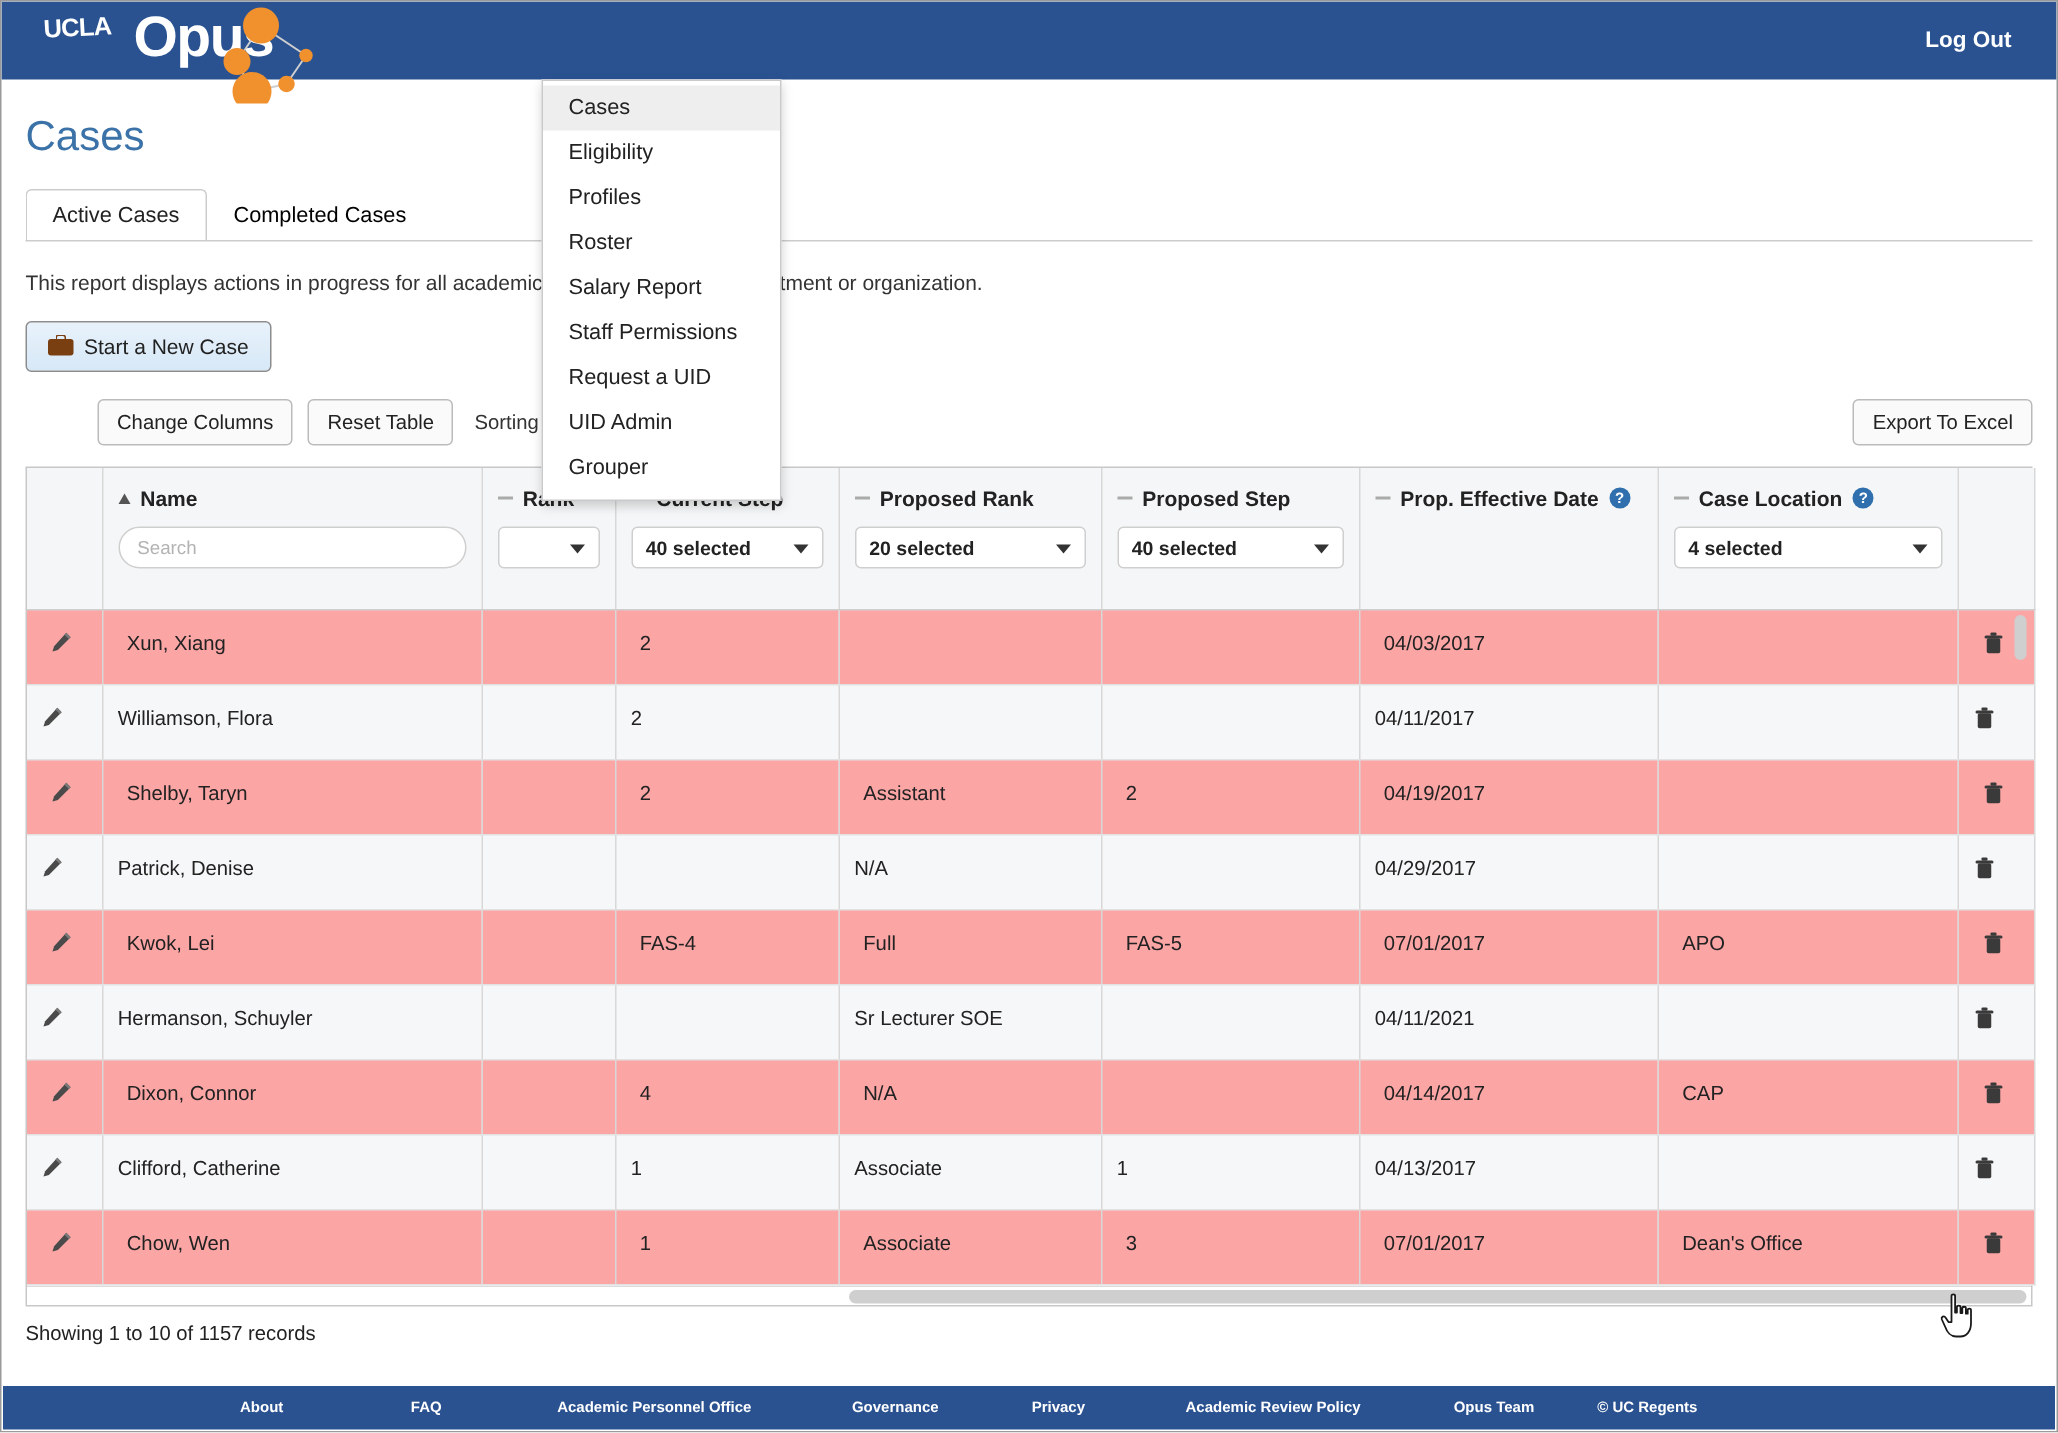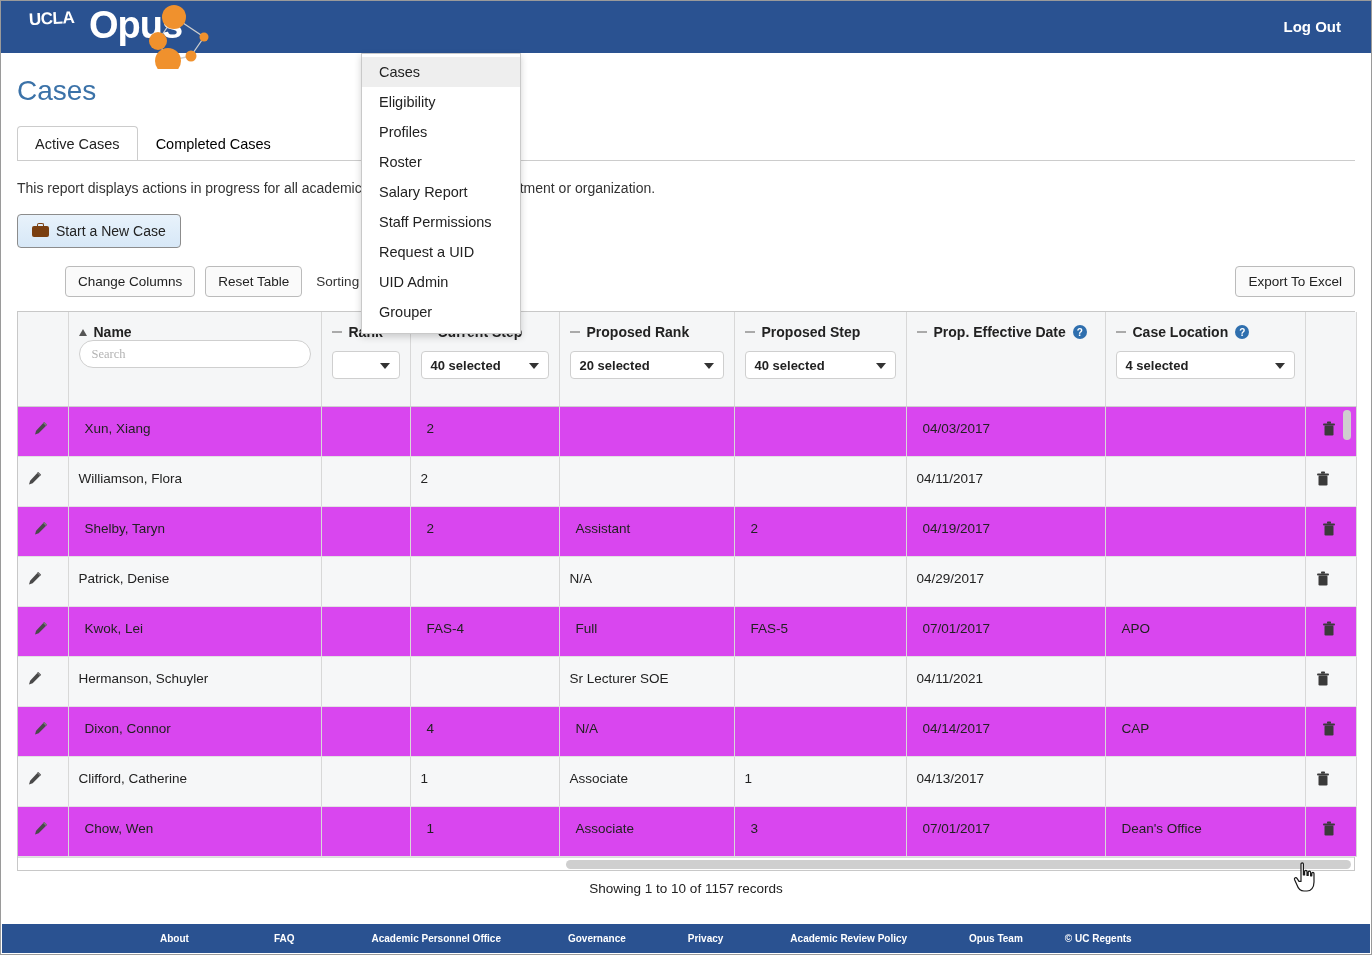--- a/index.html
+++ b/index.html
@@ -134,62 +134,62 @@
     border-left:4.5px solid transparent; border-right:4.5px solid transparent;
     border-bottom:7px solid #555;
   }
   .dash { display:inline-block; width:10px; height:2px; background:#aaa; }
   .helpq {
     display:inline-flex; align-items:center; justify-content:center;
     width:14px;height:14px;border-radius:50%;background:#2f6fae;color:#fff;
     font-size:10px; font-weight:bold; cursor:pointer;
   }
   .search-in {
-    width:100%; height:28px;
+    margin-top:11px; width:100%; height:28px;
     border:1px solid #cfcfcf; border-radius:14px;
     padding:6px 12px; font-size:12.5px; color:#222;
-    font-family:Liberation Serif, serif; outline:none; background:#fff;
+    font-family:Liberation Sans, sans-serif; outline:none; background:#fff;
   }
   .search-in::placeholder { color:#b3b3b3; }
   .sel-box {
     margin-top:11px; width:100%; height:28px;
     border:1px solid #cfcfcf; border-radius:4px; background:#fff;
     font-size:13px; color:#222; display:flex; align-items:center;
     padding:0 9px; cursor:pointer; position:relative;
   }
   .sel-box .cv {
     position:absolute; right:9px; top:50%; margin-top:-2px;
     width:0;height:0;border-left:5px solid transparent;
     border-right:5px solid transparent;border-top:6px solid #333;
   }
   table.grid tbody td {
     padding:14px 10px; font-size:13.5px; color:#222; height:50px;
   }
-  tbody tr.odd td { background:#d946ef;padding-left:16px; }
+  tbody tr.odd td { background:#fca5a5;padding-left:16px; }
   tbody tr.even td { background:#f6f7f8; }
   td.c-edit, td.c-del { text-align:center; padding-left:0; padding-right:0; }
   th.c-edit, th.c-del { padding-left:0; padding-right:0; }
 
   .pencil { display:inline-block; cursor:pointer; }
   .trash  { display:inline-block; cursor:pointer; }
 
   .hscroll-track {
     height:13px; background:#fff; border-top:1px solid #dcdcdc;
     position:relative;
   }
   .hscroll-thumb {
     position:absolute; left:548px; top:2px; width:785px; height:9px;
     background:#cfcfcf; border-radius:5px; cursor:pointer;
   }
   .vscroll-thumb {
     position:absolute; right:3px; top:98px; width:8px; height:30px;
     background:#cfcfcf; border-radius:4px;
   }
 
-  .records { font-size:13.5px; color:#222; margin-top:10px;text-align:center; }
+  .records { font-size:13.5px; color:#222; margin-top:10px; }
 
   
   .footer {
     position:absolute; left:1px; right:1px; bottom:1px; height:29px;
     background:#2a5291; display:flex; align-items:center;
   }
   .flink {
     color:#fff; font-size:10px; font-weight:bold; cursor:pointer;
     white-space:nowrap;
   }

